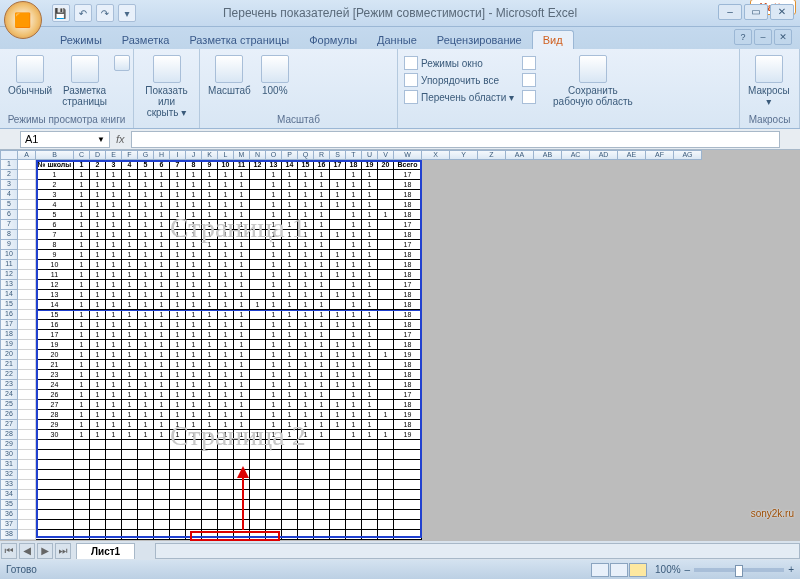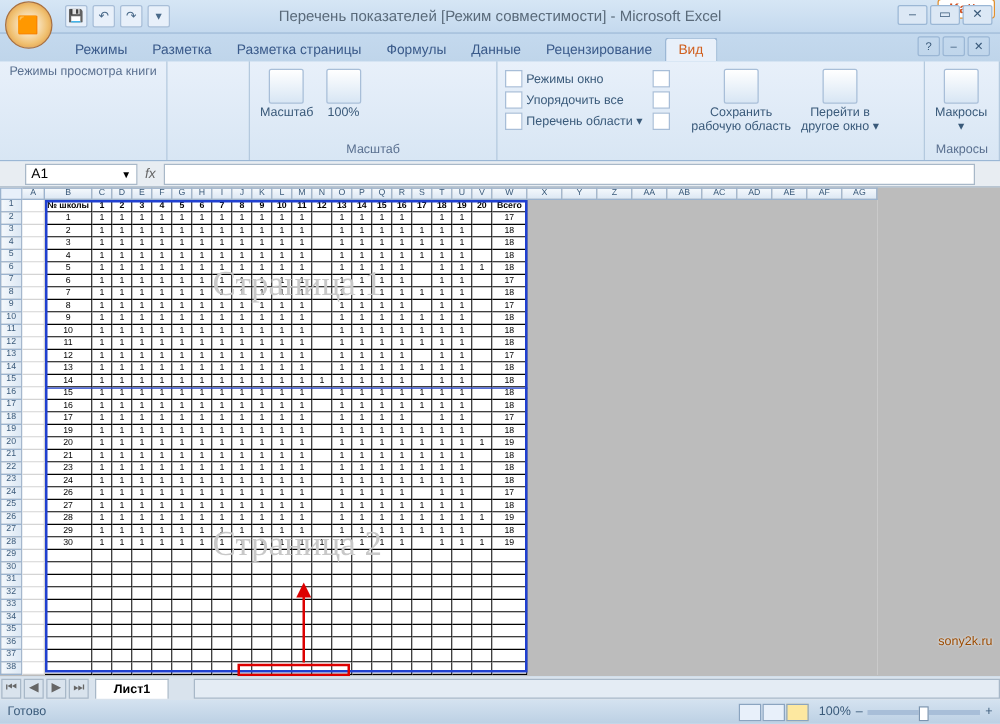--- a/index.html
+++ b/index.html
@@ -100,23 +100,42 @@
     <div class="tab active">Вид</div>
     <div class="tabs-right">
     <div>?</div>
     <div>–</div>
     <div>✕</div>
   </div>
 </div>
 
 <div class="ribbon">
   <div class="group" style="width:134px">
+    <div class="group-body" id="g1">
+        <div class="rbtn">
+          <div class="ic"></div>
+          <span>Обычный</span>
+        </div>
+        <div class="rbtn">
+          <div class="ic"></div>
+          <span>Разметка<br>страницы</span>
+        </div>
+        <div class="rbtn" style="width: 18px;">
+          <div class="ic" style="width:16px;height:16px"></div>
+        </div>
+      </div>
     <div class="group-label">Режимы просмотра книги</div>
   </div>
   <div class="group" style="width:66px">
+    <div class="group-body" id="g2">
+        <div class="rbtn">
+          <div class="ic"></div>
+          <span>Показать<br>или скрыть ▾</span>
+        </div>
+      </div>
     <div class="group-label">&nbsp;</div>
   </div>
   <div class="group" style="width:198px">
     <div class="group-body" id="g3">
         <div class="rbtn">
           <div class="ic"></div>
           <span>Масштаб</span>
         </div>
         <div class="rbtn">
           <div class="ic"></div>
@@ -150,24 +169,20 @@
           </div>
         <div class="rbtn-sm">
             <span class="ic-sm"></span>
           </div>
       </div>
       <div style="width:1px;background:#b4c9de;margin:4px 2px"></div>
       <div id="g4b" style="display:flex">
           <div class="rbtn">
             <div class="ic"></div>
             <span>Сохранить<br>рабочую область</span>
-          </div>
-          <div class="rbtn">
-            <div class="ic"></div>
-            <span>Перейти в<br>другое окно ▾</span>
           </div>
         </div>
     </div>
   </div>
   <div class="group" style="width:60px">
     <div class="group-body" id="g5">
         <div class="rbtn">
           <div class="ic"></div>
           <span>Макросы<br>▾</span>
         </div>

